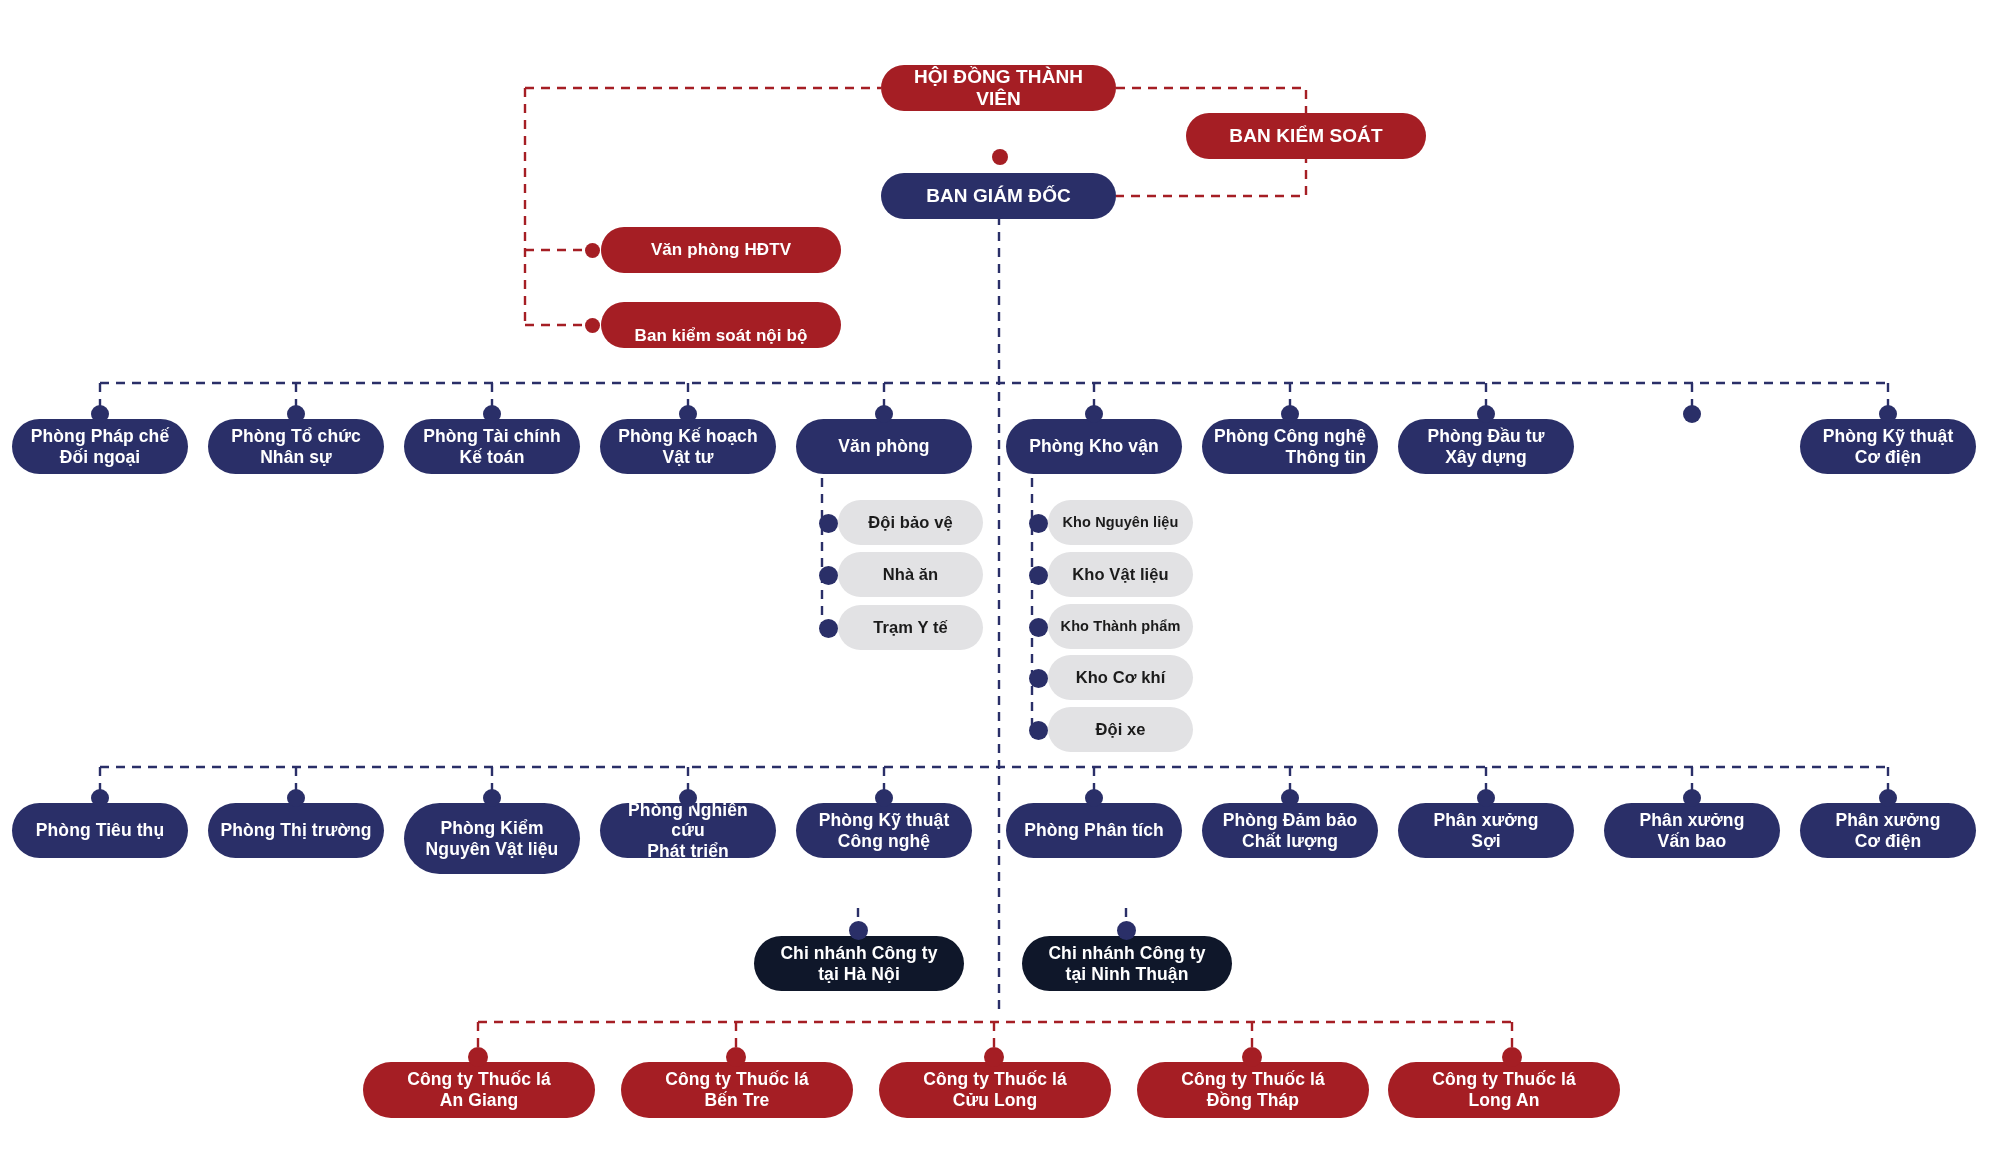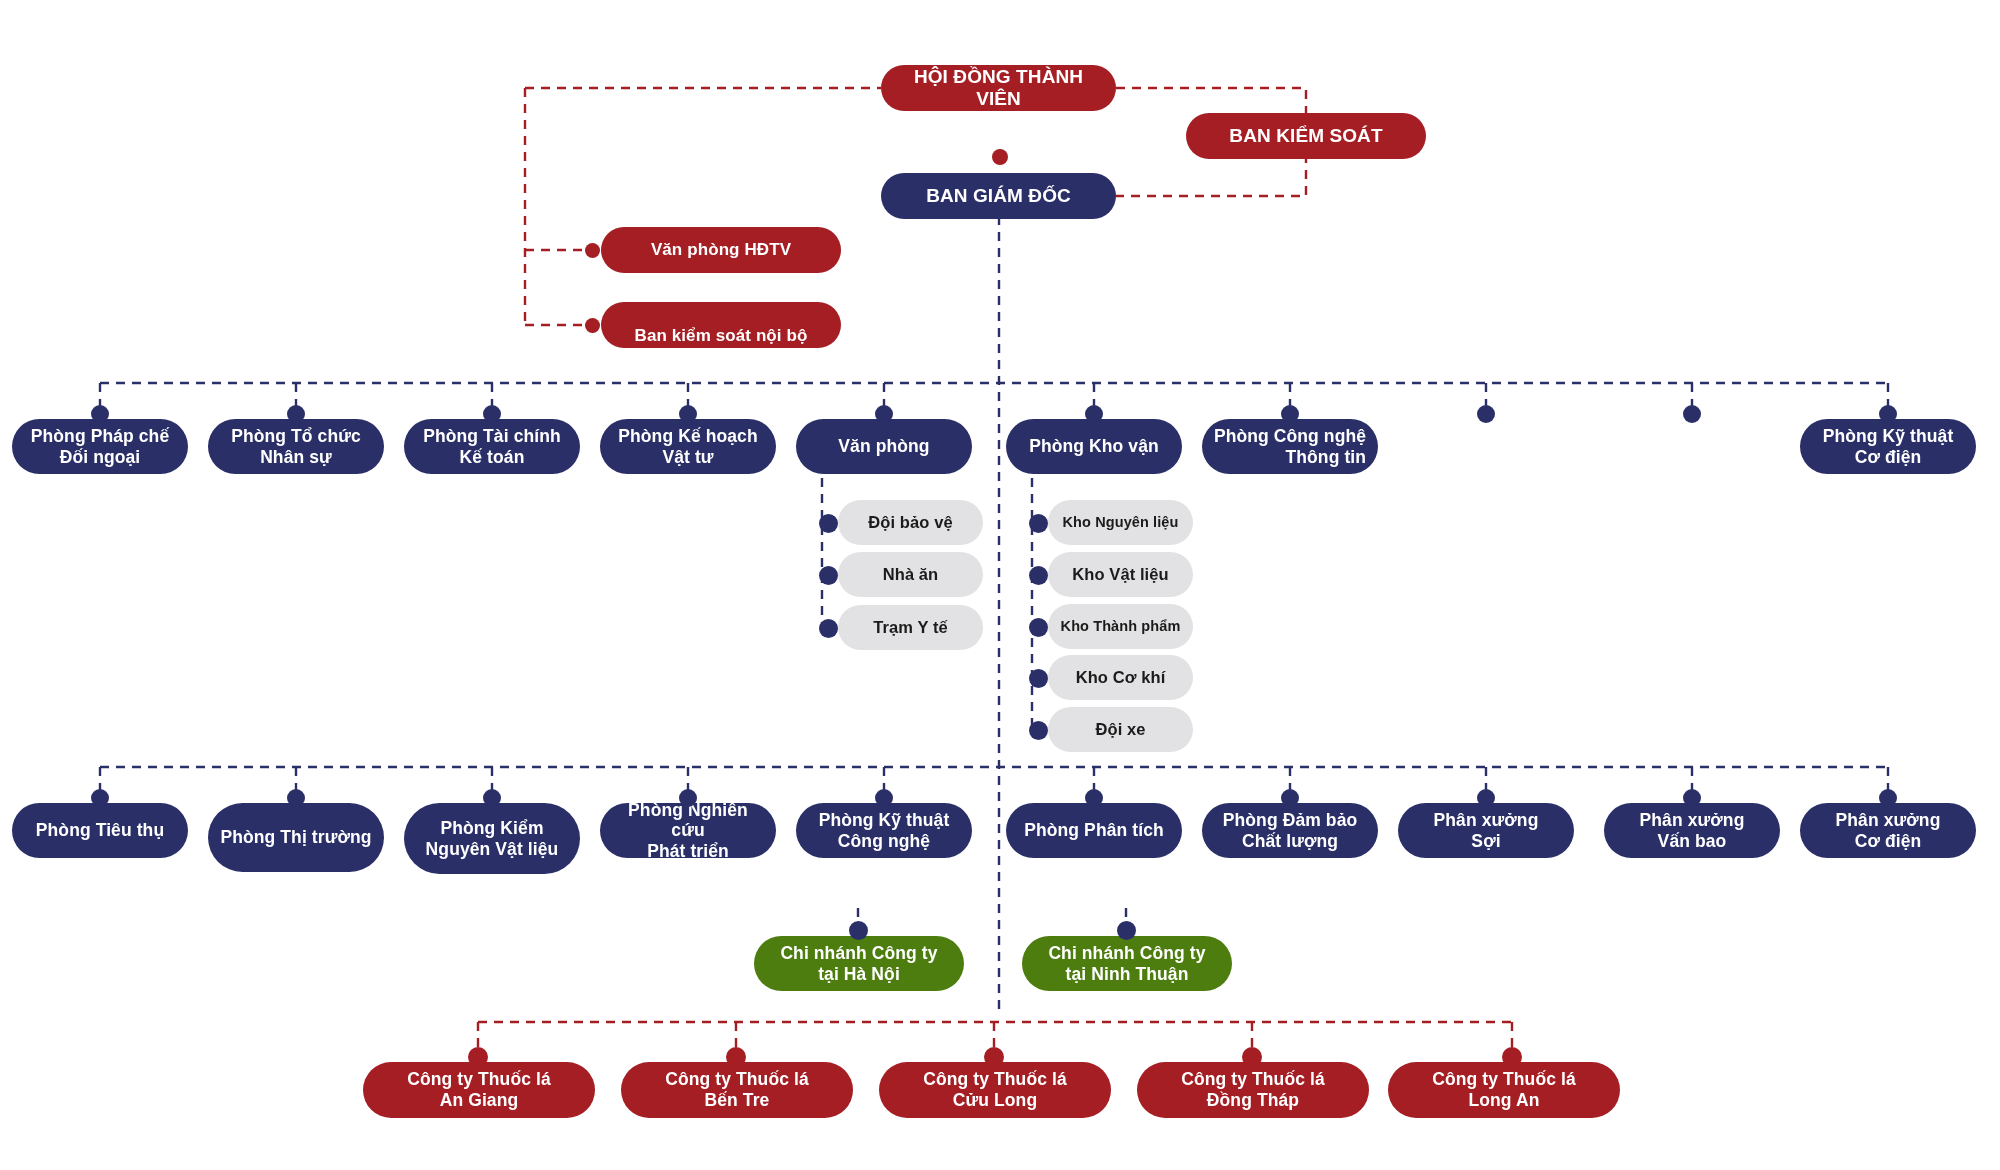--- a/index.html
+++ b/index.html
@@ -28,21 +28,21 @@
     border-radius: 999px;
     color: #ffffff;
     font-weight: bold;
     line-height: 1.18;
     letter-spacing: 0.1px;
     padding: 2px 10px;
     z-index: 3;
   }
   .red      { background: #A51E24; }
   .navy     { background: #2A2F68; }
-  .branch   { background: #4d7c0f; }
+  .branch   { background: #0f172a; }
   .grey     { background: #E2E2E4; color: #1B1B1B; }
 
   .n-top     { font-size: 19px; }
   .n-dept    { font-size: 17.5px; }
   .n-sub     { font-size: 16.5px; font-weight: bold; }
   .n-sub-sm  { font-size: 14.5px; font-weight: bold; }
   .n-small   { font-size: 17px; }
 
   .dot {
     position: absolute;
@@ -187,20 +187,24 @@
     <span>Phòng Kho vận</span>
   </div>
 
   <div class="dot dot-navy" style="left:1281px; top:405px; width:18px; height:18px;"></div>
   <div class="node navy n-dept" style="left:1202px; top:419px; width:176px; height:55px; white-space:pre-line;text-align:right;">
     <span>Phòng Công nghệ
 Thông tin</span>
   </div>
 
   <div class="dot dot-navy" style="left:1477px; top:405px; width:18px; height:18px;"></div>
+  <div class="node navy n-dept" style="left:1398px; top:419px; width:176px; height:55px; white-space:pre-line;">
+    <span>Phòng Đầu tư
+Xây dựng</span>
+  </div>
 
   <div class="dot dot-navy" style="left:1683px; top:405px; width:18px; height:18px;"></div>
 
   <div class="dot dot-navy" style="left:1879px; top:405px; width:18px; height:18px;"></div>
   <div class="node navy n-dept" style="left:1800px; top:419px; width:176px; height:55px; white-space:pre-line;">
     <span>Phòng Kỹ thuật
 Cơ điện</span>
   </div>
 
   <div class="dot dot-navy" style="left:819px; top:514px; width:19px; height:19px;"></div>
@@ -242,21 +246,21 @@
   <div class="node grey n-sub" style="left:1048px; top:707px; width:145px; height:45px;">
     <span>Đội xe</span>
   </div>
 
   <div class="dot dot-navy" style="left:91px; top:789px; width:18px; height:18px;"></div>
   <div class="node navy n-dept" style="left:12px; top:803px; width:176px; height:55px; white-space:pre-line;">
     <span>Phòng Tiêu thụ</span>
   </div>
 
   <div class="dot dot-navy" style="left:287px; top:789px; width:18px; height:18px;"></div>
-  <div class="node navy n-dept" style="left:208px; top:803px; width:176px; height:69px; white-space:pre-line;text-align:center;">
+  <div class="node navy n-dept" style="left:208px; top:803px; width:176px; height:55px; white-space:pre-line;text-align:center;">
     <span>Phòng Thị trường</span>
   </div>
 
   <div class="dot dot-navy" style="left:483px; top:789px; width:18px; height:18px;"></div>
   <div class="node navy n-dept" style="left:404px; top:803px; width:176px; height:71px; white-space:pre-line;">
     <span>Phòng Kiểm
 Nguyên Vật liệu</span>
   </div>
 
   <div class="dot dot-navy" style="left:679px; top:789px; width:18px; height:18px;"></div>

